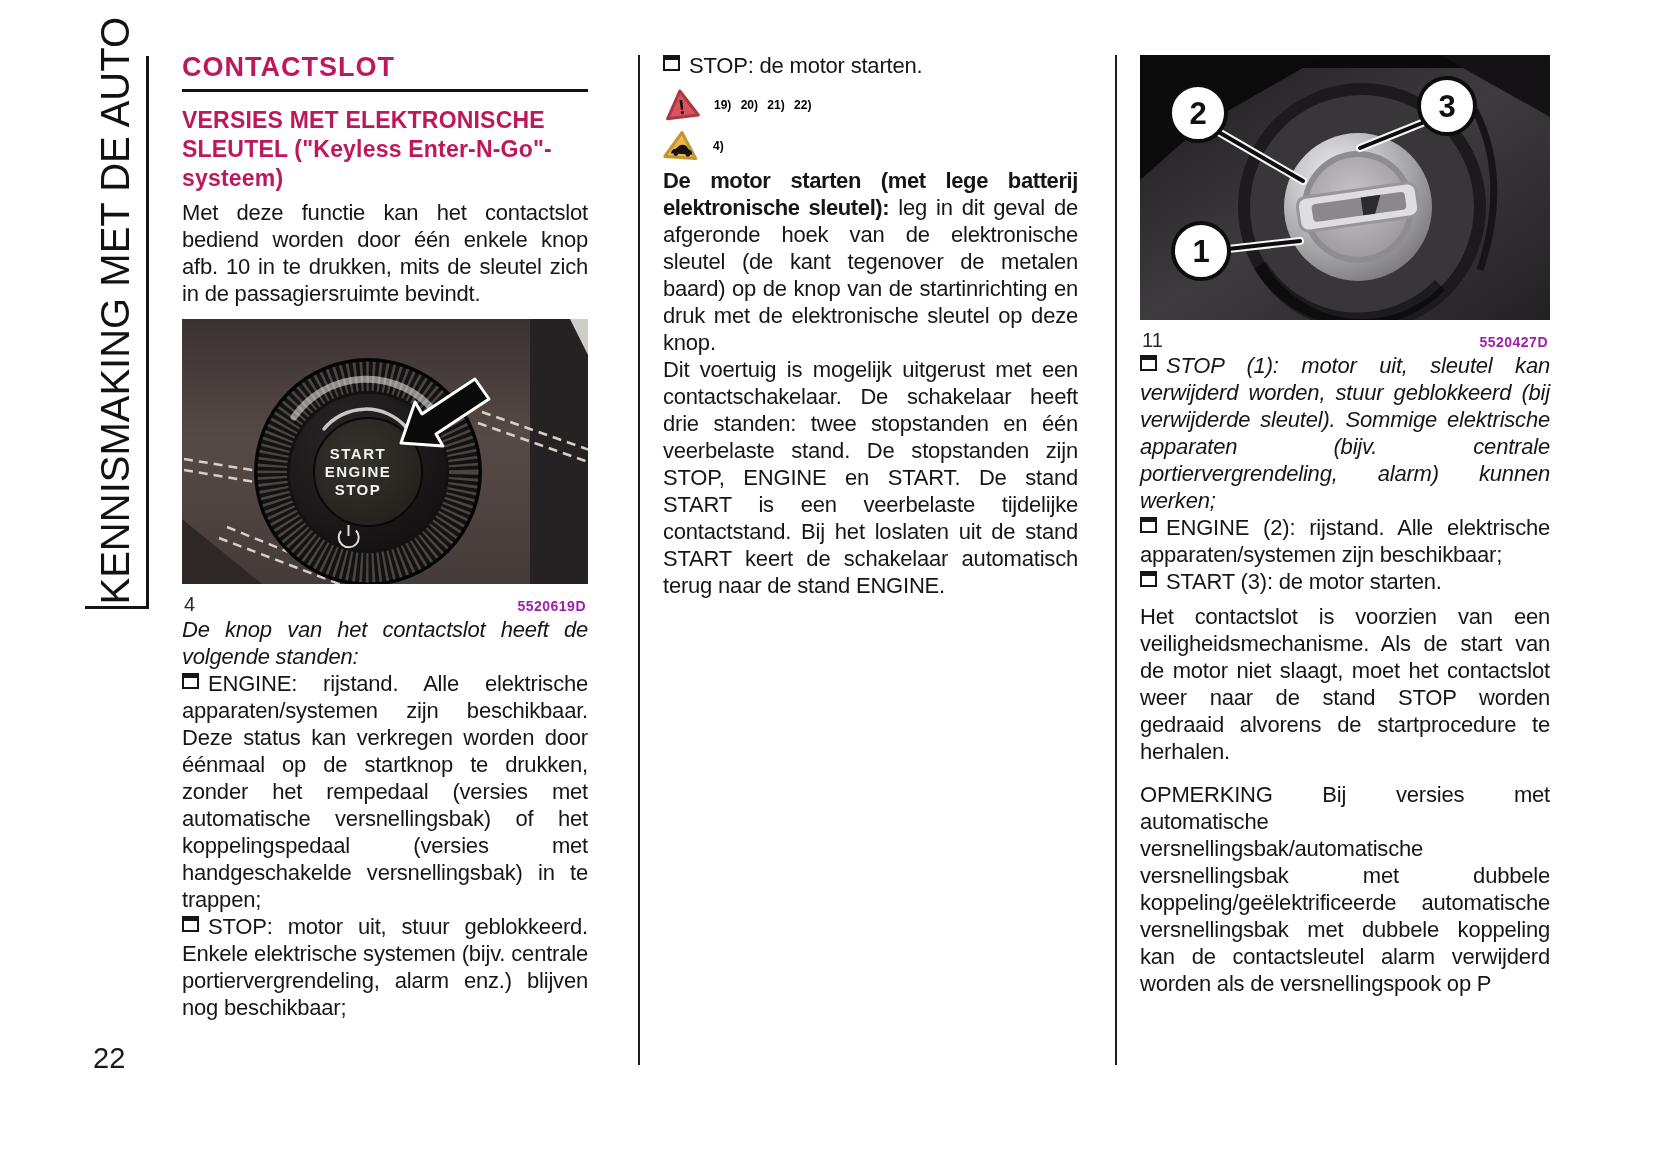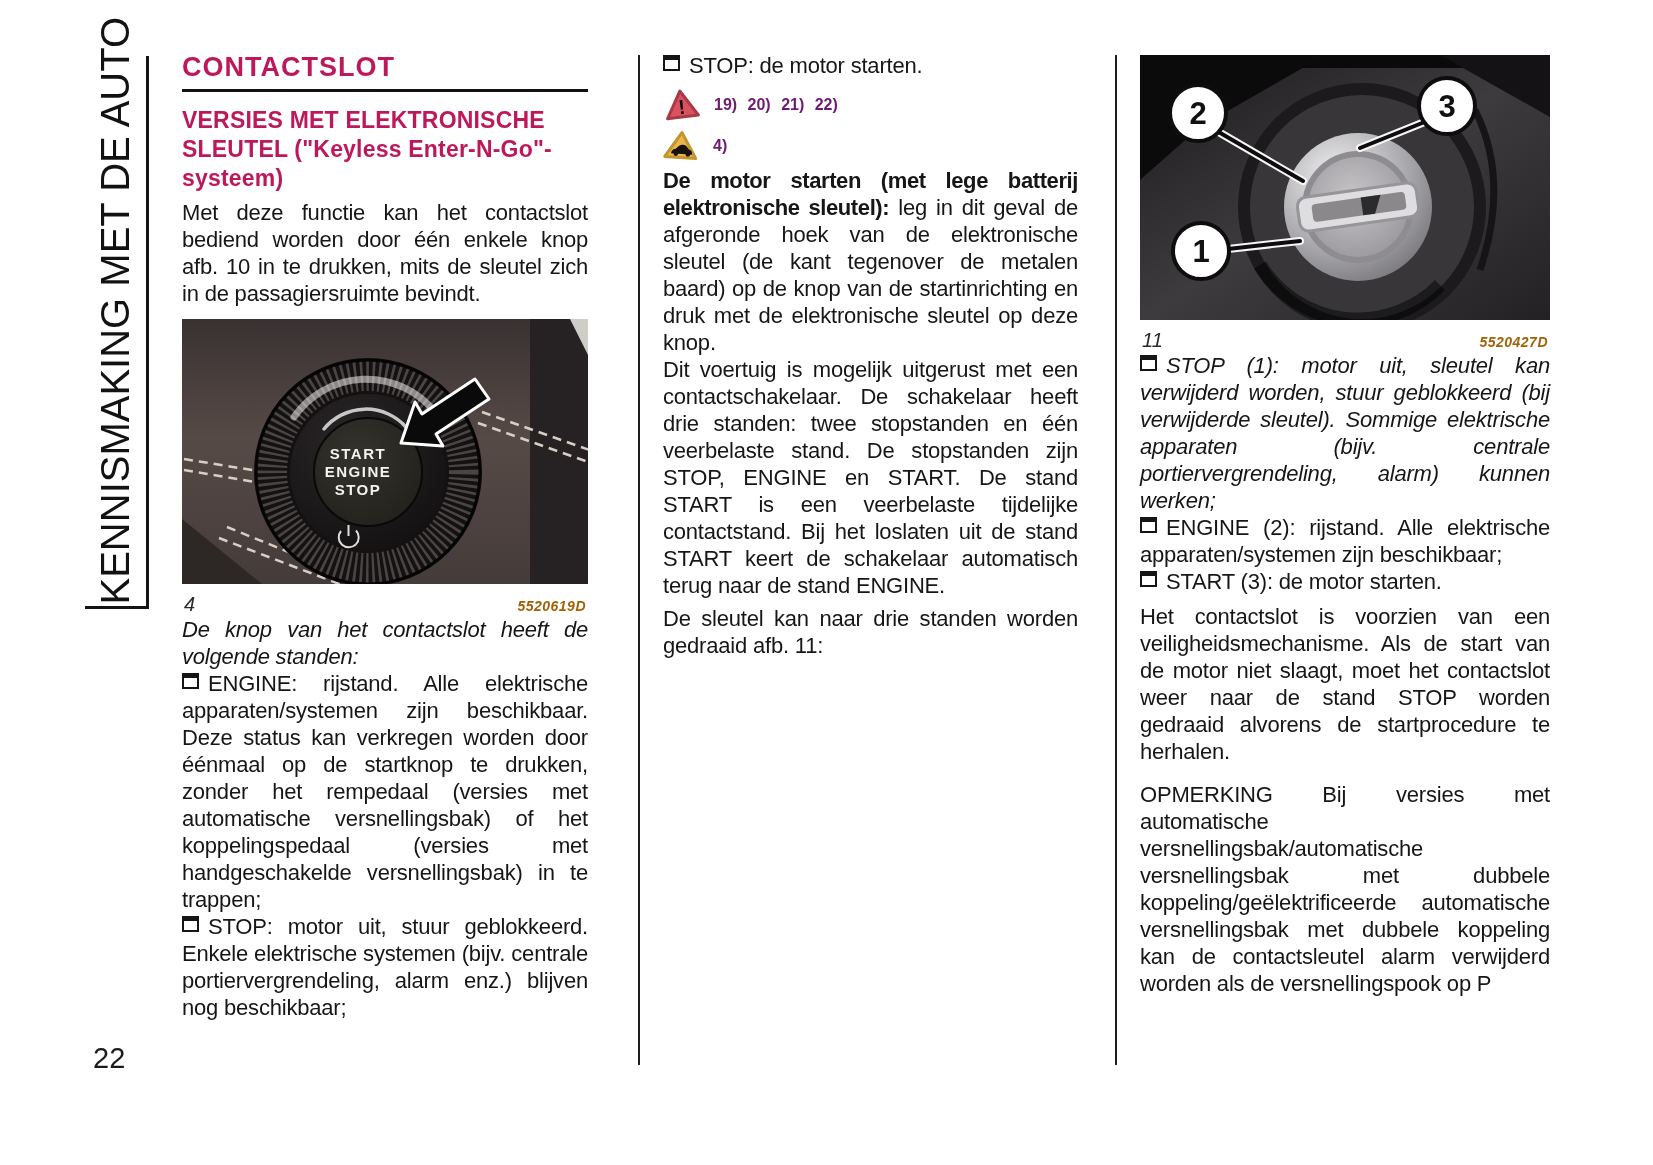--- a/index.html
+++ b/index.html
@@ -27,26 +27,26 @@
   h2.sub{font-size:23px;line-height:29px;margin:0 0 6px 0;letter-spacing:0.2px;color:#be185d;}
   .col p{font-size:22px;line-height:27px;margin:0;text-align:justify;letter-spacing:-0.2px;}
   .mb{margin-bottom:10px;}
   .mt{margin-top:10px;font-style:italic;}
 
   .sq{display:inline-block;width:13px;height:9px;border:2px solid #151515;border-top-width:5px;
       margin-right:9px;vertical-align:2px;}
 
   figure{margin:12px 0 0 0;}
   figcaption{display:flex;justify-content:space-between;align-items:baseline;
-             padding:5px 2px 0 2px;font-style:italic;}
+             padding:5px 2px 0 2px;}
   .fignum{font-size:20px;color:#2a2a2a;}
-  .figcode{font-size:14px;font-weight:bold;color:#a16207;letter-spacing:0.5px;}
+  .figcode{font-size:14px;font-weight:bold;color:#a21caf;letter-spacing:0.5px;}
 
   .icon-row{display:flex;align-items:center;gap:14px;margin:9px 0 6px 0;}
-  .refs{font-size:16px;font-weight:bold;word-spacing:6px;color:#701a75;}
+  .refs{font-size:12px;font-weight:bold;word-spacing:6px;color:#000000;}
 
   .lead b{letter-spacing:-0.4px;}
   .note{margin-top:16px !important;}
   .safety{margin-top:8px !important;}
 
   .page-number{position:absolute;left:93px;top:1042px;font-size:29px;color:#1a1a1a;}
   .h2gap{margin-top:16px !important;}
   .body2gap{margin-top:6px !important;}
 </style>
 </head>
@@ -148,21 +148,20 @@
           <path d="M18 2.5 L33.5 27.5 L2.5 27.5 Z" fill="#ecb64e" stroke="#c3952f" stroke-width="3" stroke-linejoin="round"></path>
           <path d="M8.5 24 q0.5-4.5 4.5-4.8 l2.8-3 q3.6-2.6 7.2-0.8 l3.4 3.8 q3.1 0.8 3.1 3.6 v1.2 h-1.8 a2.3 2.3 0 0 1-4.6 0 h-7.4 a2.3 2.3 0 0 1-4.6 0 h-2.6 z" fill="#151210"></path>
         </g>
       </svg>
       <span class="refs">4)</span>
     </div>
 
     <p class="lead"><b>De motor starten (met lege batterij elektronische sleutel):</b><span> leg in dit geval de afgeronde hoek van de elektronische sleutel (de kant tegenover de metalen baard) op de knop van de startinrichting en druk met de elektronische sleutel op deze knop.</span></p>
 
     <p>Dit voertuig is mogelijk uitgerust met een contactschakelaar. De schakelaar heeft drie standen: twee stopstanden en één veerbelaste stand. De stopstanden zijn STOP, ENGINE en START. De stand START is een veerbelaste tijdelijke contactstand. Bij het loslaten uit de stand START keert de schakelaar automatisch terug naar de stand ENGINE.</p>
-    <p class="body2gap">De sleutel kan naar drie standen worden gedraaid afb. 11:</p>
   </section>
 
   <section class="col col3">
     <figure style="margin-top:3px;">
       <svg width="410" height="265" viewBox="0 0 410 265">
         <defs>
           <linearGradient id="g11" x1="0" y1="0" x2="1" y2="1">
             <stop offset="0" stop-color="#1b191b"></stop>
             <stop offset="0.5" stop-color="#3d3b3e"></stop>
             <stop offset="1" stop-color="#232124"></stop>

